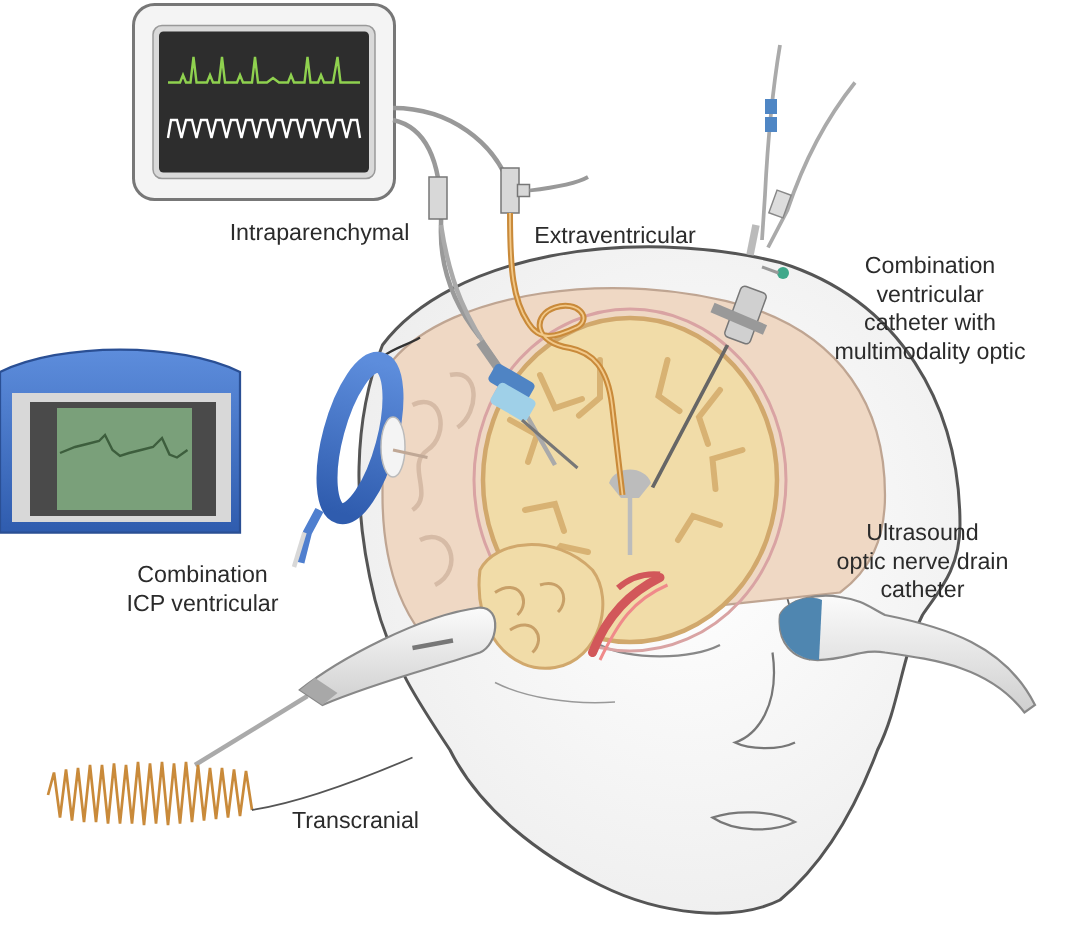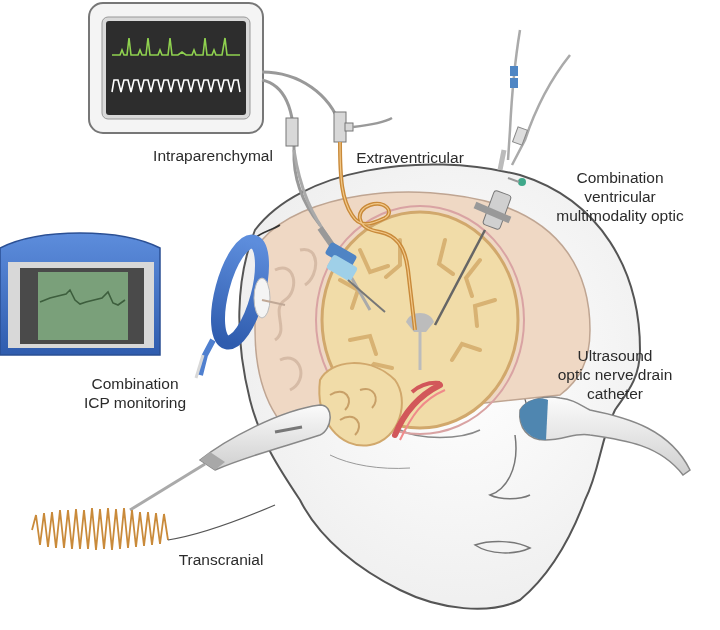--- a/index.html
+++ b/index.html
@@ -143,30 +143,31 @@
     <span>Intraparenchymal</span>
   </div>
 
   <div class="label" style="left:345px; top:148px; width:130px;">
     <span>Extraventricular</span>
   </div>
 
   <div class="label" style="left:540px; top:168px; width:160px;">
     <span>Combination</span>
     <span>ventricular</span>
+    <span>catheter with</span>
     <span>multimodality optic</span>
   </div>
 
   <div class="label" style="left:70px; top:374px; width:130px;">
     <span>Combination</span>
-    <span>ICP monitoring</span>
+    <span>ICP ventricular</span>
   </div>
 
   <div class="label" style="left:540px; top:346px; width:150px;">
     <span>Ultrasound</span>
     <span>optic nerve drain</span>
     <span>catheter</span>
   </div>
 
-  <div class="label" style="left:168px; top:538px; width:106px;margin-top:12px;">
+  <div class="label" style="left:184px; top:538px; width:106px;">
     <span>Transcranial</span>
   </div>
 </div>
 
 </body></html>

